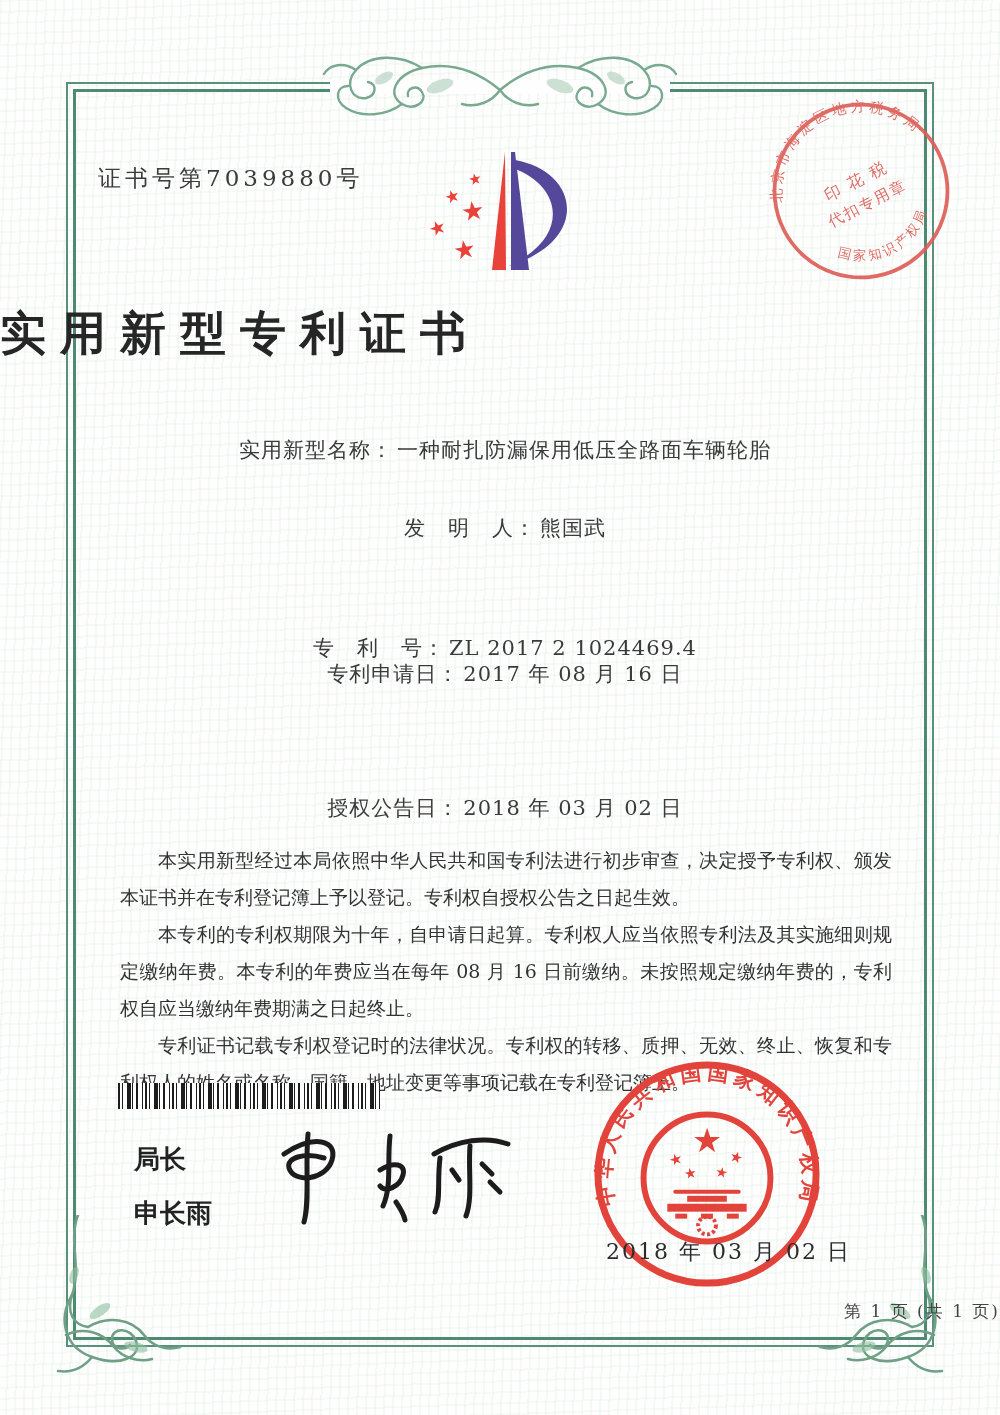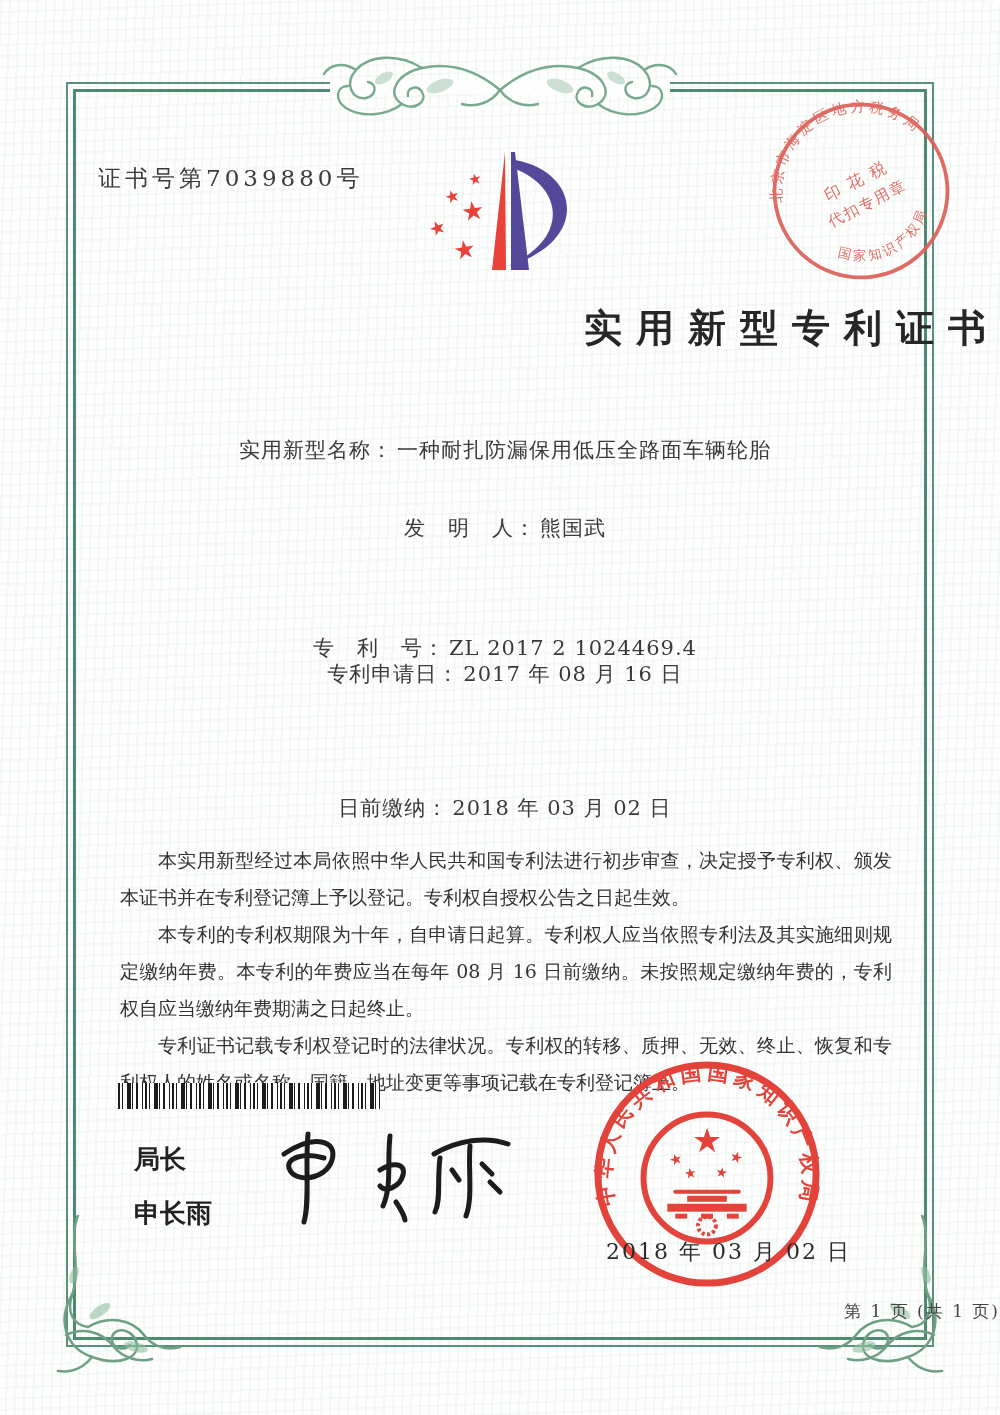--- a/index.html
+++ b/index.html
@@ -19,21 +19,21 @@
   .frame-outer{position:absolute;left:66px;top:82px;right:66px;bottom:68px;border:2px solid #5a917c;z-index:1;}
   .frame-inner{position:absolute;left:73px;top:89px;right:73px;bottom:75px;border:3px solid #4e8a72;z-index:1;}
   .ornament{position:absolute;z-index:2;}
   .ornament svg{display:block;}
   .orn-top{left:300px;top:42px;width:400px;height:90px;}
   .orn-bl{left:44px;top:1215px;width:160px;height:165px;}
   .orn-br{right:44px;top:1215px;width:160px;height:165px;transform:scaleX(-1);}
   
   .cert-no{position:absolute;left:98px;top:163px;font-size:23px;letter-spacing:4px;color:#3b3b3b;z-index:3;}
   .logo{position:absolute;left:416px;top:146px;width:170px;height:145px;z-index:3;}
-  .title{position:absolute;left:0;right:0;top:303px;text-align:right;font-size:38px;font-weight:700;letter-spacing:14px;color:#262626;z-index:3;}
+  .title{position:absolute;left:0;right:0;top:303px;text-align:left;font-size:46px;font-weight:700;letter-spacing:14px;color:#262626;z-index:3;}
   
   .field{position:absolute;left:120px;right:110px;font-size:21px;color:#3a3a3a;letter-spacing:1px;z-index:3;text-align:center;}
   .f1{top:436px;} .f2{top:514px;} .f3{top:590px;margin-top:44px;} .f4{top:660px;} .f5{top:730px;} .f6{top:794px;}
   .field .val{margin-left:4px;}
   
   .body-text{position:absolute;left:120px;right:108px;top:842px;z-index:3;}
   .body-text p{margin:0;font-size:19px;line-height:37px;text-align:justify;text-indent:2em;color:#333;}
   
   .barcode{
     position:absolute;left:118px;top:1083px;width:262px;height:26px;z-index:3;
@@ -142,21 +142,21 @@
   <div class="field f2">
     <span>发　明　人：</span><span class="val">熊国武</span>
   </div>
   <div class="field f3">
     <span>专　利　号：</span><span class="val">ZL 2017 2 1024469.4</span>
   </div>
   <div class="field f4">
     <span>专利申请日：</span><span class="val">2017 年 08 月 16 日</span>
   </div>
   <div class="field f6">
-    <span>日前缴纳：</span><span class="val">2018 年 03 月 02 日</span>
+    <span>授权公告日：</span><span class="val">2018 年 03 月 02 日</span>
   </div>
 
   <div class="body-text">
     <p>本实用新型经过本局依照中华人民共和国专利法进行初步审查，决定授予专利权、颁发本证书并在专利登记簿上予以登记。专利权自授权公告之日起生效。</p>
     <p>本专利的专利权期限为十年，自申请日起算。专利权人应当依照专利法及其实施细则规定缴纳年费。本专利的年费应当在每年 08 月 16 日前缴纳。未按照规定缴纳年费的，专利权自应当缴纳年费期满之日起终止。</p>
     <p>专利证书记载专利权登记时的法律状况。专利权的转移、质押、无效、终止、恢复和专利权人的姓名或名称、国籍、地址变更等事项记载在专利登记簿上。</p>
   </div>
 
   <div class="barcode"></div>
 

